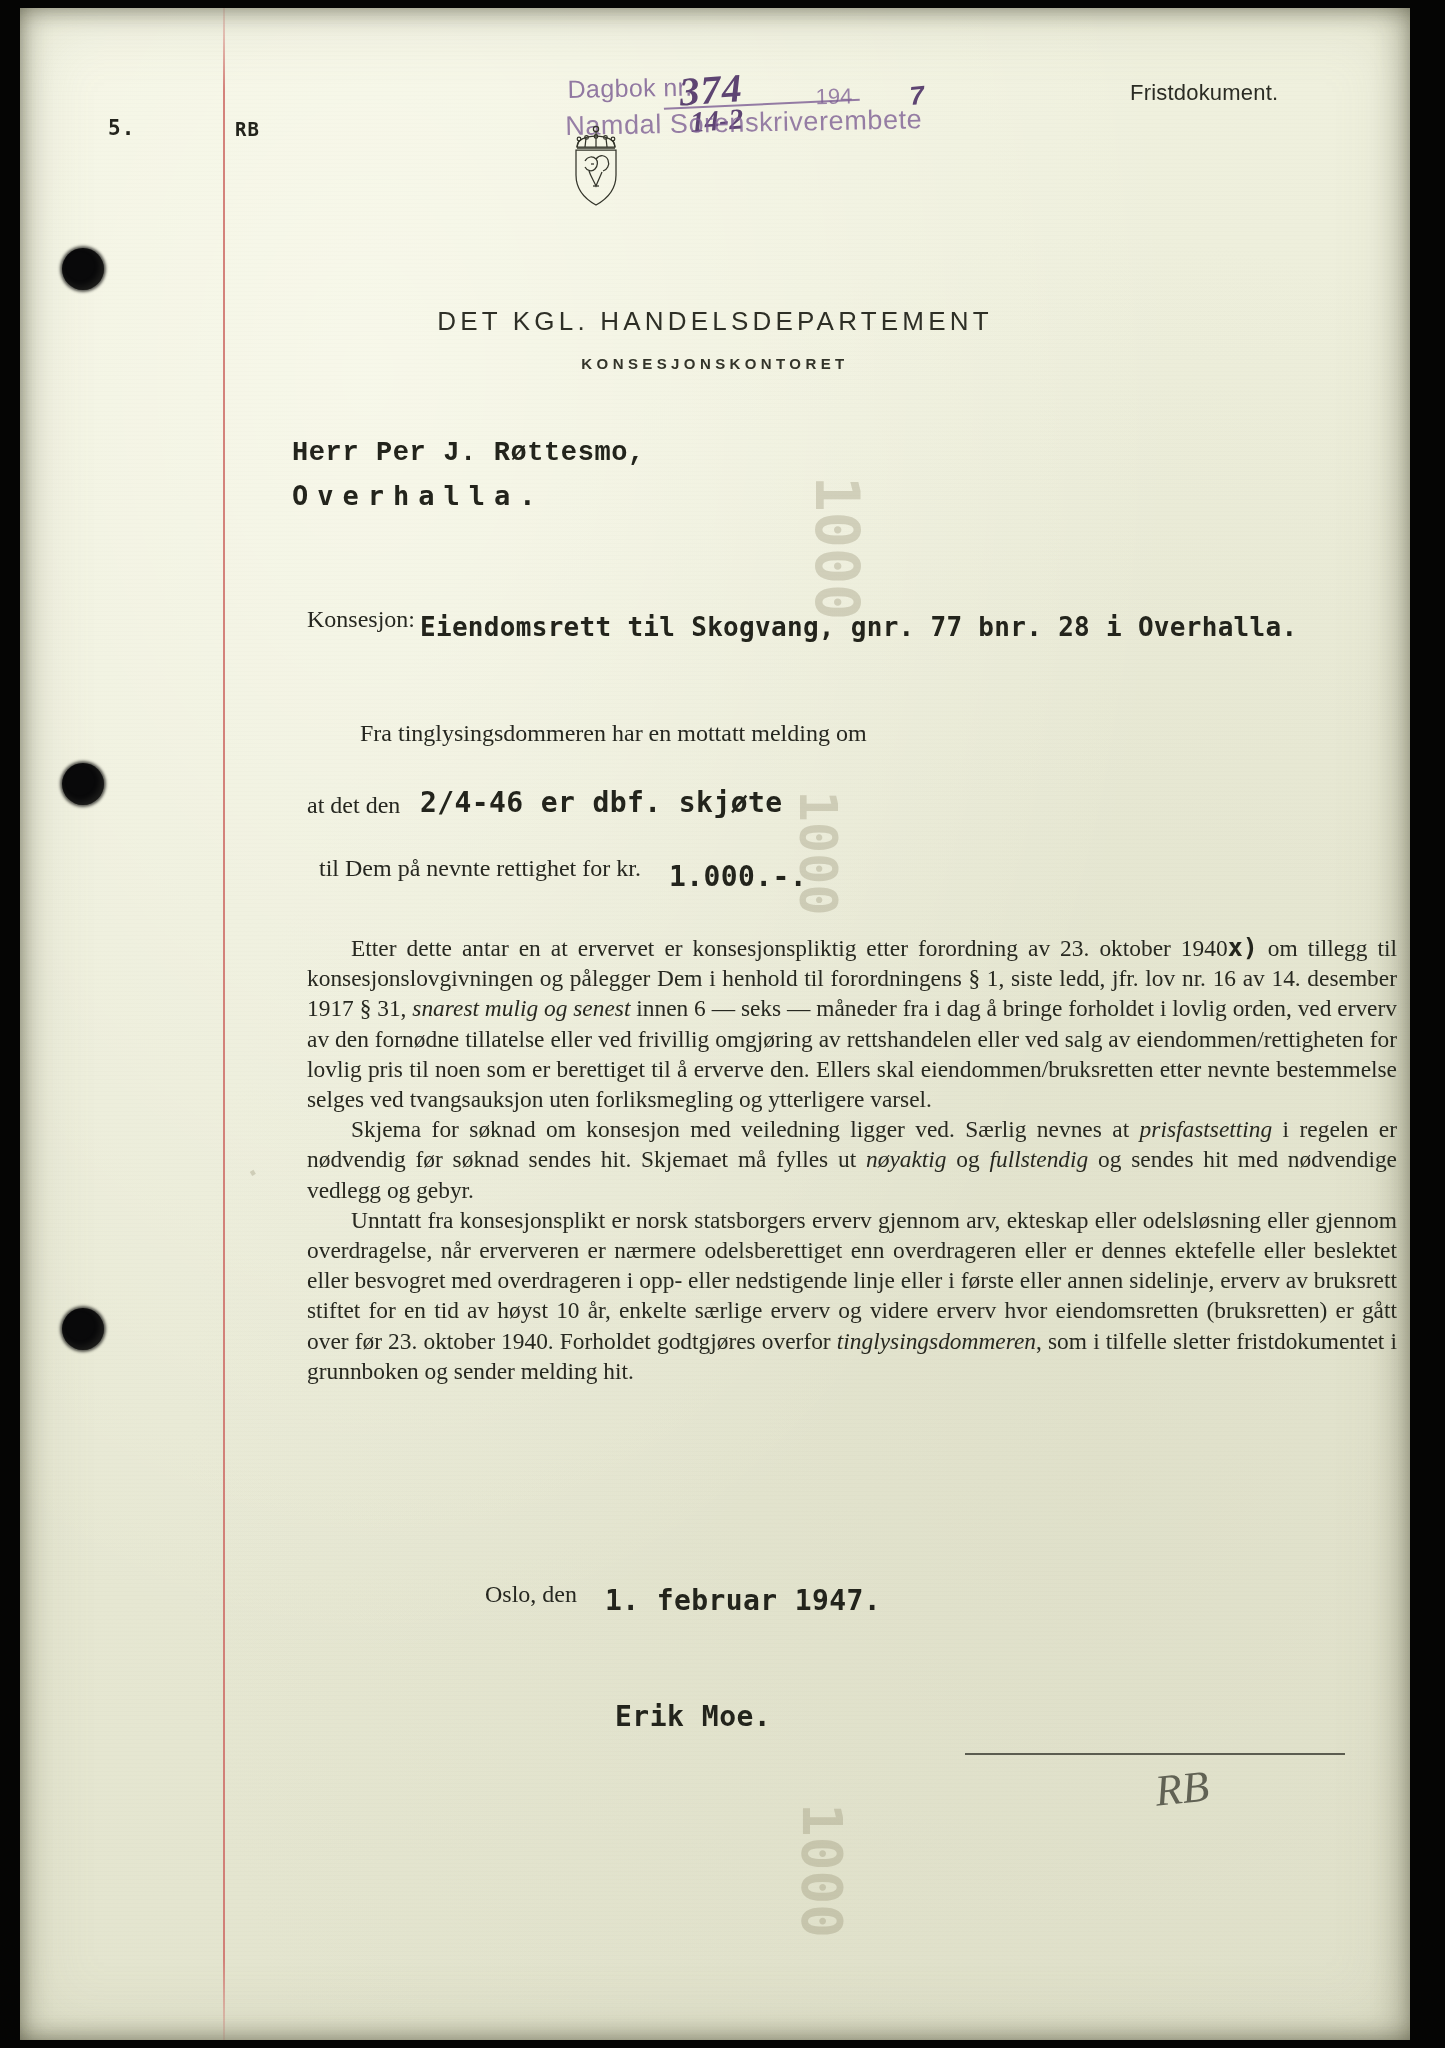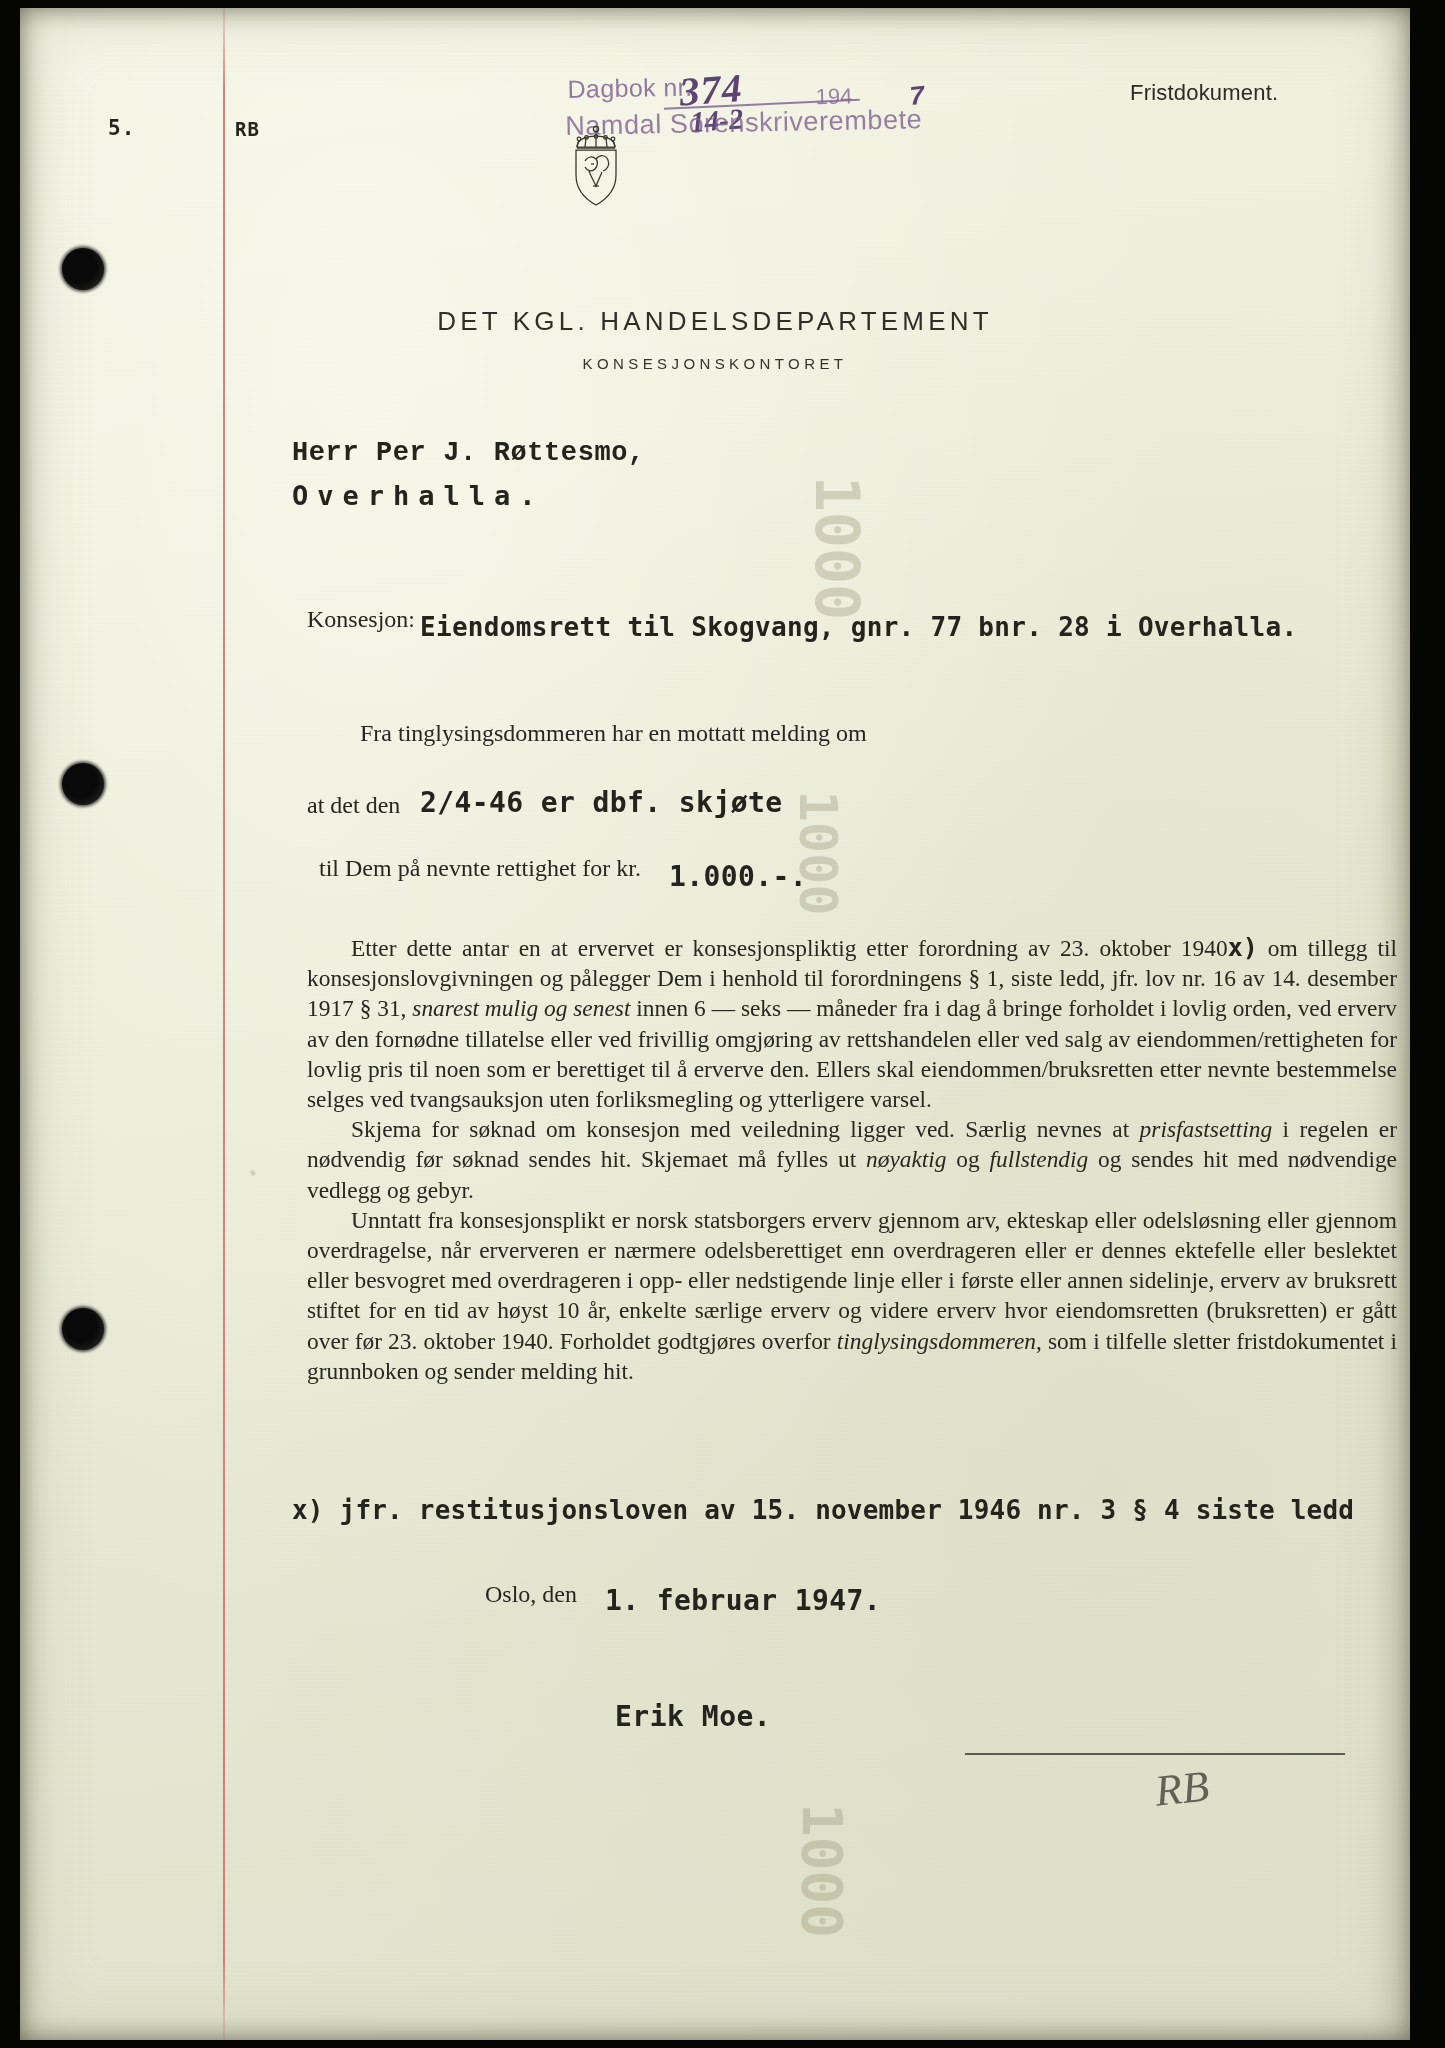--- a/index.html
+++ b/index.html
@@ -64,21 +64,21 @@
   #fristdok{position:absolute;left:1110px;top:72px;font-family:"Liberation Sans",sans-serif;
     font-size:22px;color:#2b2c24;letter-spacing:.2px;}
 
   
   #arms{position:absolute;left:545px;top:115px;width:62px;height:84px;}
 
   
   #dept{position:absolute;left:0;right:0;top:298px;text-align:center;
     font-family:"Liberation Sans",sans-serif;font-size:26px;letter-spacing:4.2px;color:#2e2f26;}
   #office{position:absolute;left:0;right:0;top:347px;text-align:center;
-    font-family:"Liberation Sans",sans-serif;font-size:15px;font-weight:400;letter-spacing:4.4px;color:#33342a;}
+    font-family:"Liberation Sans",sans-serif;font-size:15px;font-weight:700;letter-spacing:4.4px;color:#33342a;}
 
   
   #addr1{position:absolute;left:272px;top:430px;font-size:27px;letter-spacing:.6px;font-family:Liberation Mono, monospace;}
   #addr2{position:absolute;left:272px;top:472px;font-size:27px;letter-spacing:9px;}
 
   
   #kons-label{position:absolute;left:287px;top:598px;font-size:24px;}
   #kons-value{position:absolute;left:400px;top:604px;font-size:26px;letter-spacing:.3px;white-space:nowrap;}
 
   
@@ -182,21 +182,20 @@
     <div id="form2-value" class="type">2/4-46 er dbf. skjøte</div>
     <div id="form3-label" class="serif">til Dem på nevnte rettighet for kr.</div>
     <div id="form3-value" class="type">1.000.-.</div>
 
     <div id="body">
       <p><span>Etter dette antar en at ervervet er konsesjonspliktig etter forordning av 23. oktober 1940</span><span class="xmark">x)</span><span> om tillegg til konsesjonslovgivningen og pålegger Dem i henhold til forordningens § 1, siste ledd, jfr. lov nr. 16 av 14. desember 1917 § 31, </span><i>snarest mulig og senest</i><span> innen 6 — seks — måneder fra i dag å bringe forholdet i lovlig orden, ved erverv av den fornødne tillatelse eller ved frivillig omgjøring av rettshandelen eller ved salg av eiendommen/rettigheten for lovlig pris til noen som er berettiget til å erverve den. Ellers skal eiendommen/bruksretten etter nevnte bestemmelse selges ved tvangsauksjon uten forliksmegling og ytterligere varsel.</span></p>
       <p><span>Skjema for søknad om konsesjon med veiledning ligger ved. Særlig nevnes at </span><i>prisfastsetting</i><span> i regelen er nødvendig før søknad sendes hit. Skjemaet må fylles ut </span><i>nøyaktig</i><span> og </span><i>fullstendig</i><span> og sendes hit med nødvendige vedlegg og gebyr.</span></p>
       <p><span>Unntatt fra konsesjonsplikt er norsk statsborgers erverv gjennom arv, ekteskap eller odelsløsning eller gjennom overdragelse, når erververen er nærmere odelsberettiget enn overdrageren eller er dennes ektefelle eller beslektet eller besvogret med overdrageren i opp- eller nedstigende linje eller i første eller annen sidelinje, erverv av bruksrett stiftet for en tid av høyst 10 år, enkelte særlige erverv og videre erverv hvor eiendomsretten (bruksretten) er gått over før 23. oktober 1940. Forholdet godtgjøres overfor </span><i>tinglysingsdommeren</i><span>, som i tilfelle sletter fristdokumentet i grunnboken og sender melding hit.</span></p>
     </div>
 
-    <div id="footnote" class="type">x) jfr. restitusjonsloven av 15. november 1946 nr. 3 § 4 siste ledd</div>
 
     <div id="place-label" class="serif">Oslo, den</div>
     <div id="place-date" class="type">1. februar 1947.</div>
     <div id="signature" class="type">Erik Moe.</div>
     <div id="sigline"></div>
     <div id="sigmark">RB</div>
 
     <div id="edgeshade"></div>
 
     <div class="punch p1"></div>

